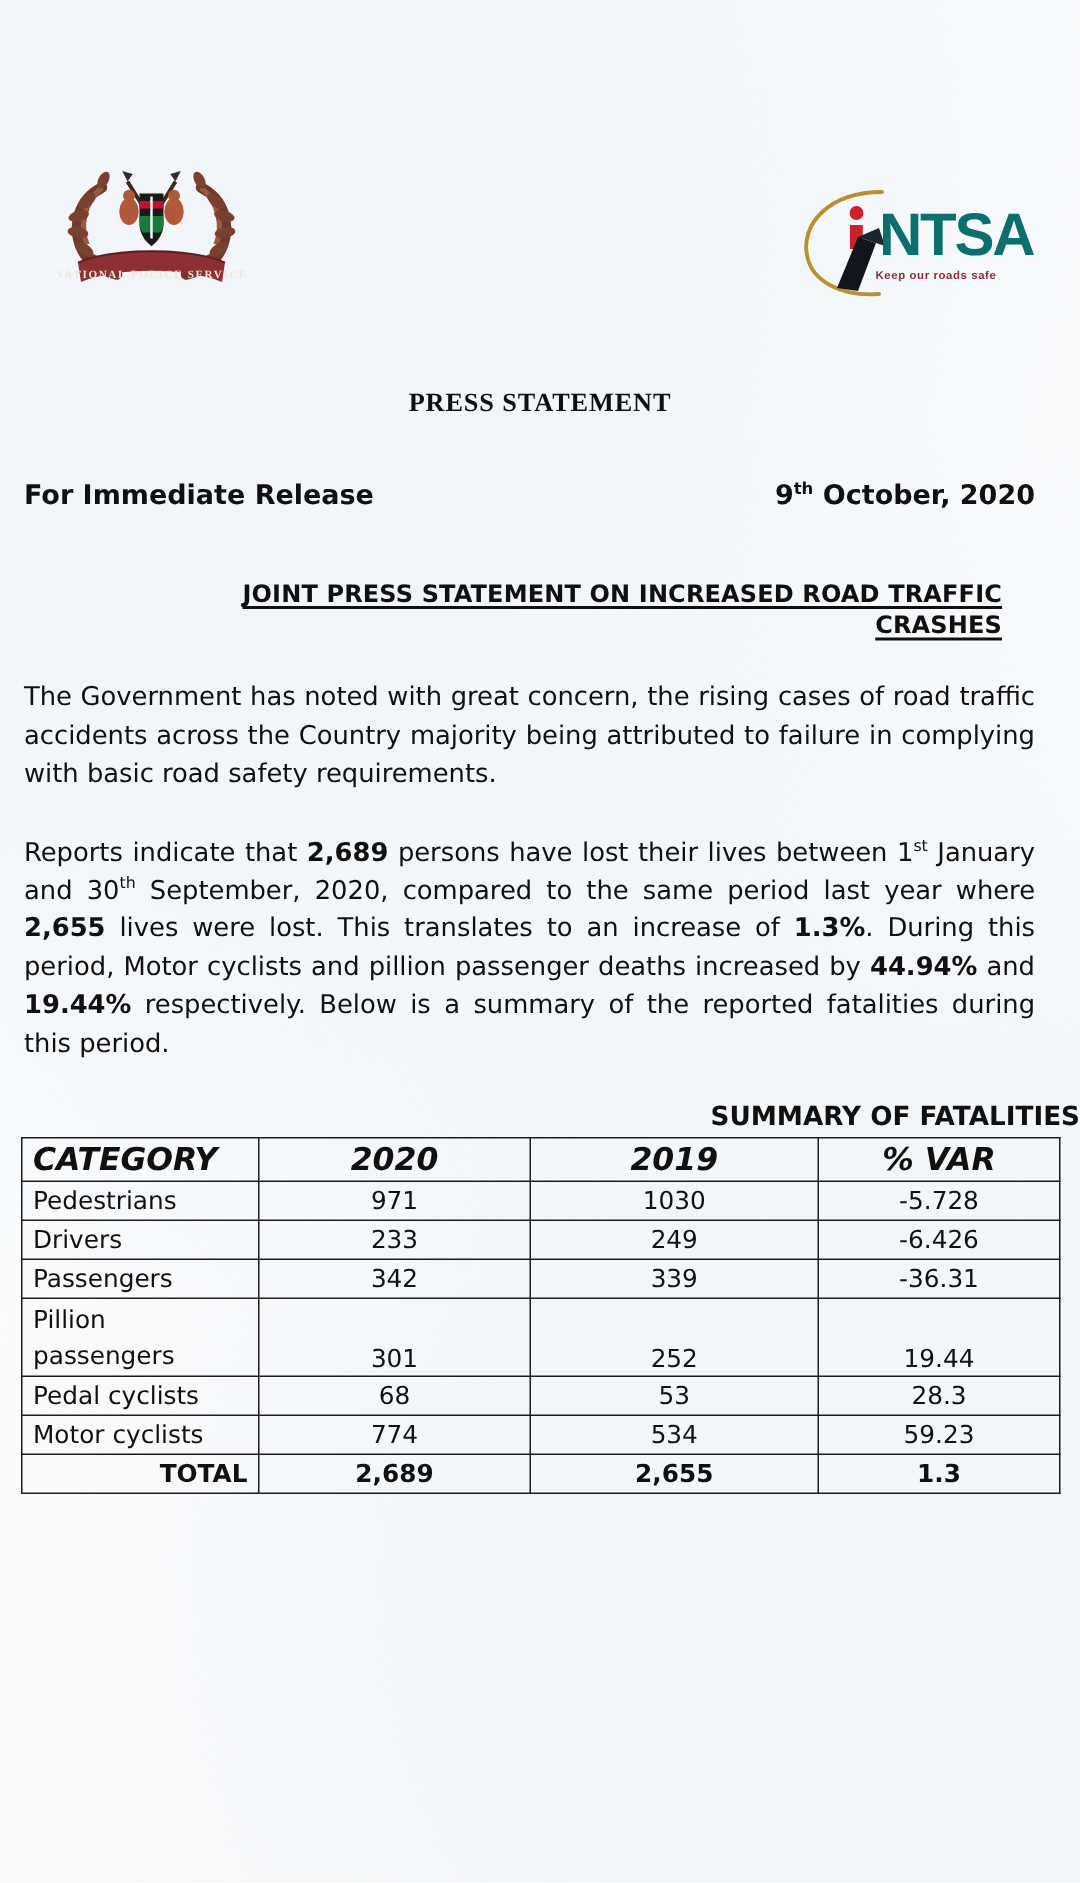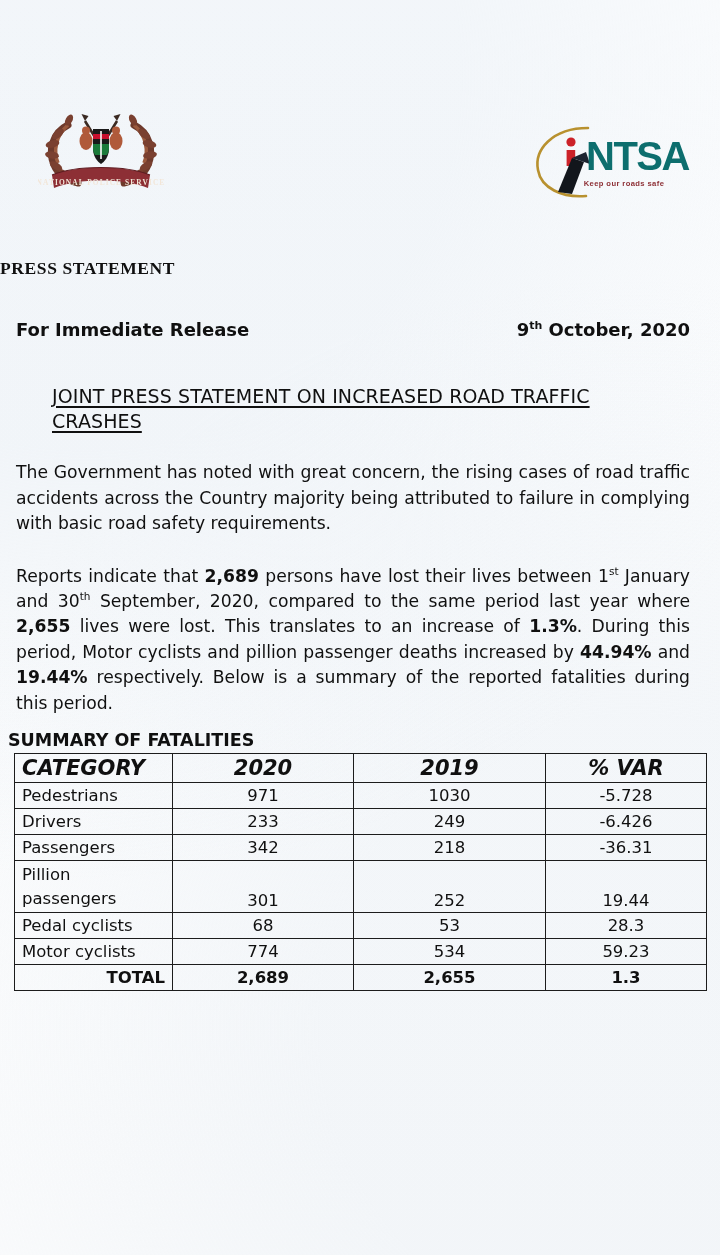--- a/index.html
+++ b/index.html
@@ -53,21 +53,21 @@
   .logo-ntsa {
     position: absolute;
     left: 528px;
     top: 118px;
     width: 168px;
     height: 84px;
   }
 
   
   .press-statement {
-    text-align: left;
+    text-align: center;
     font-weight: bold;
     font-size: 17.5px;
     letter-spacing: .6px;
     margin-top: 118px;
     font-family: "DejaVu Sans", sans-serif;
     font-family: "Liberation Serif", serif;
   }
   .release-row {
     display: flex;
     justify-content: space-between;
@@ -75,23 +75,23 @@
     margin: 40px 30px 0 16px;
     font-weight: bold;
     font-size: 18px;
   }
   .release-date sup {
     font-size: 11px;
     vertical-align: super;
   }
 
   .doc-title {
-    text-align: left;
-    font-weight: normal;
-    font-size: 19px;
+    text-align: right;
+    font-weight: bold;
+    font-size: 16px;
     line-height: 1.32;
     margin: 44px 52px 0 52px;
     letter-spacing: .1px;
   }
   .doc-title .ul {
     text-decoration: underline;
     text-decoration-thickness: 2px;
     text-underline-offset: 3px;
   }
 
@@ -105,24 +105,24 @@
   }
   p.body-para.second { margin-top: 27px; }
   p.body-para b { font-weight: bold; }
   p.body-para sup {
     font-size: 10.5px;
     vertical-align: super;
   }
 
   
   .table-caption {
-    text-align: left;
+    text-align: right;
     font-weight: bold;
     font-size: 17.5px;
-    margin: 14px 0 3px 0;
+    margin: 26px 0 3px 0;
     padding-left: 8px;
   }
   table.fatalities {
     border-collapse: collapse;
     margin: 0 0 0 14px;
     width: 692px;
     table-layout: fixed;
     font-size: 16.5px;
   }
   table.fatalities td, table.fatalities th {
@@ -274,21 +274,21 @@
       </tr>
       <tr>
         <td class="cat-cell">Drivers</td>
         <td class="num">233</td>
         <td class="num">249</td>
         <td class="num">-6.426</td>
       </tr>
       <tr>
         <td class="cat-cell">Passengers</td>
         <td class="num">342</td>
-        <td class="num">218</td>
+        <td class="num">339</td>
         <td class="num">-36.31</td>
       </tr>
       <tr>
         <td class="cat-cell pillion-cell">Pillion passengers</td>
         <td class="num pillion-num">301</td>
         <td class="num pillion-num">252</td>
         <td class="num pillion-num">19.44</td>
       </tr>
       <tr>
         <td class="cat-cell">Pedal cyclists</td>

